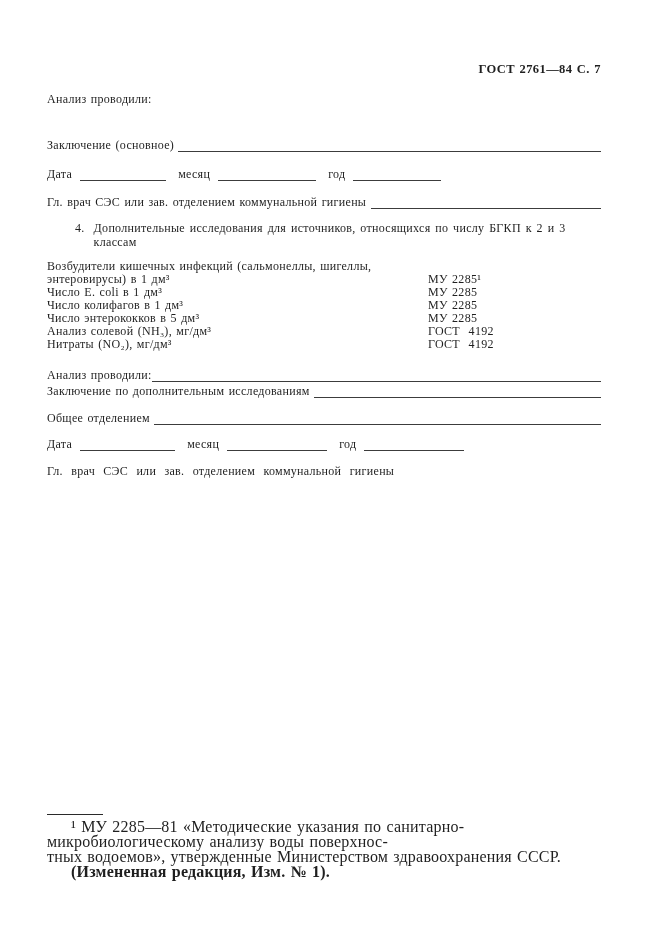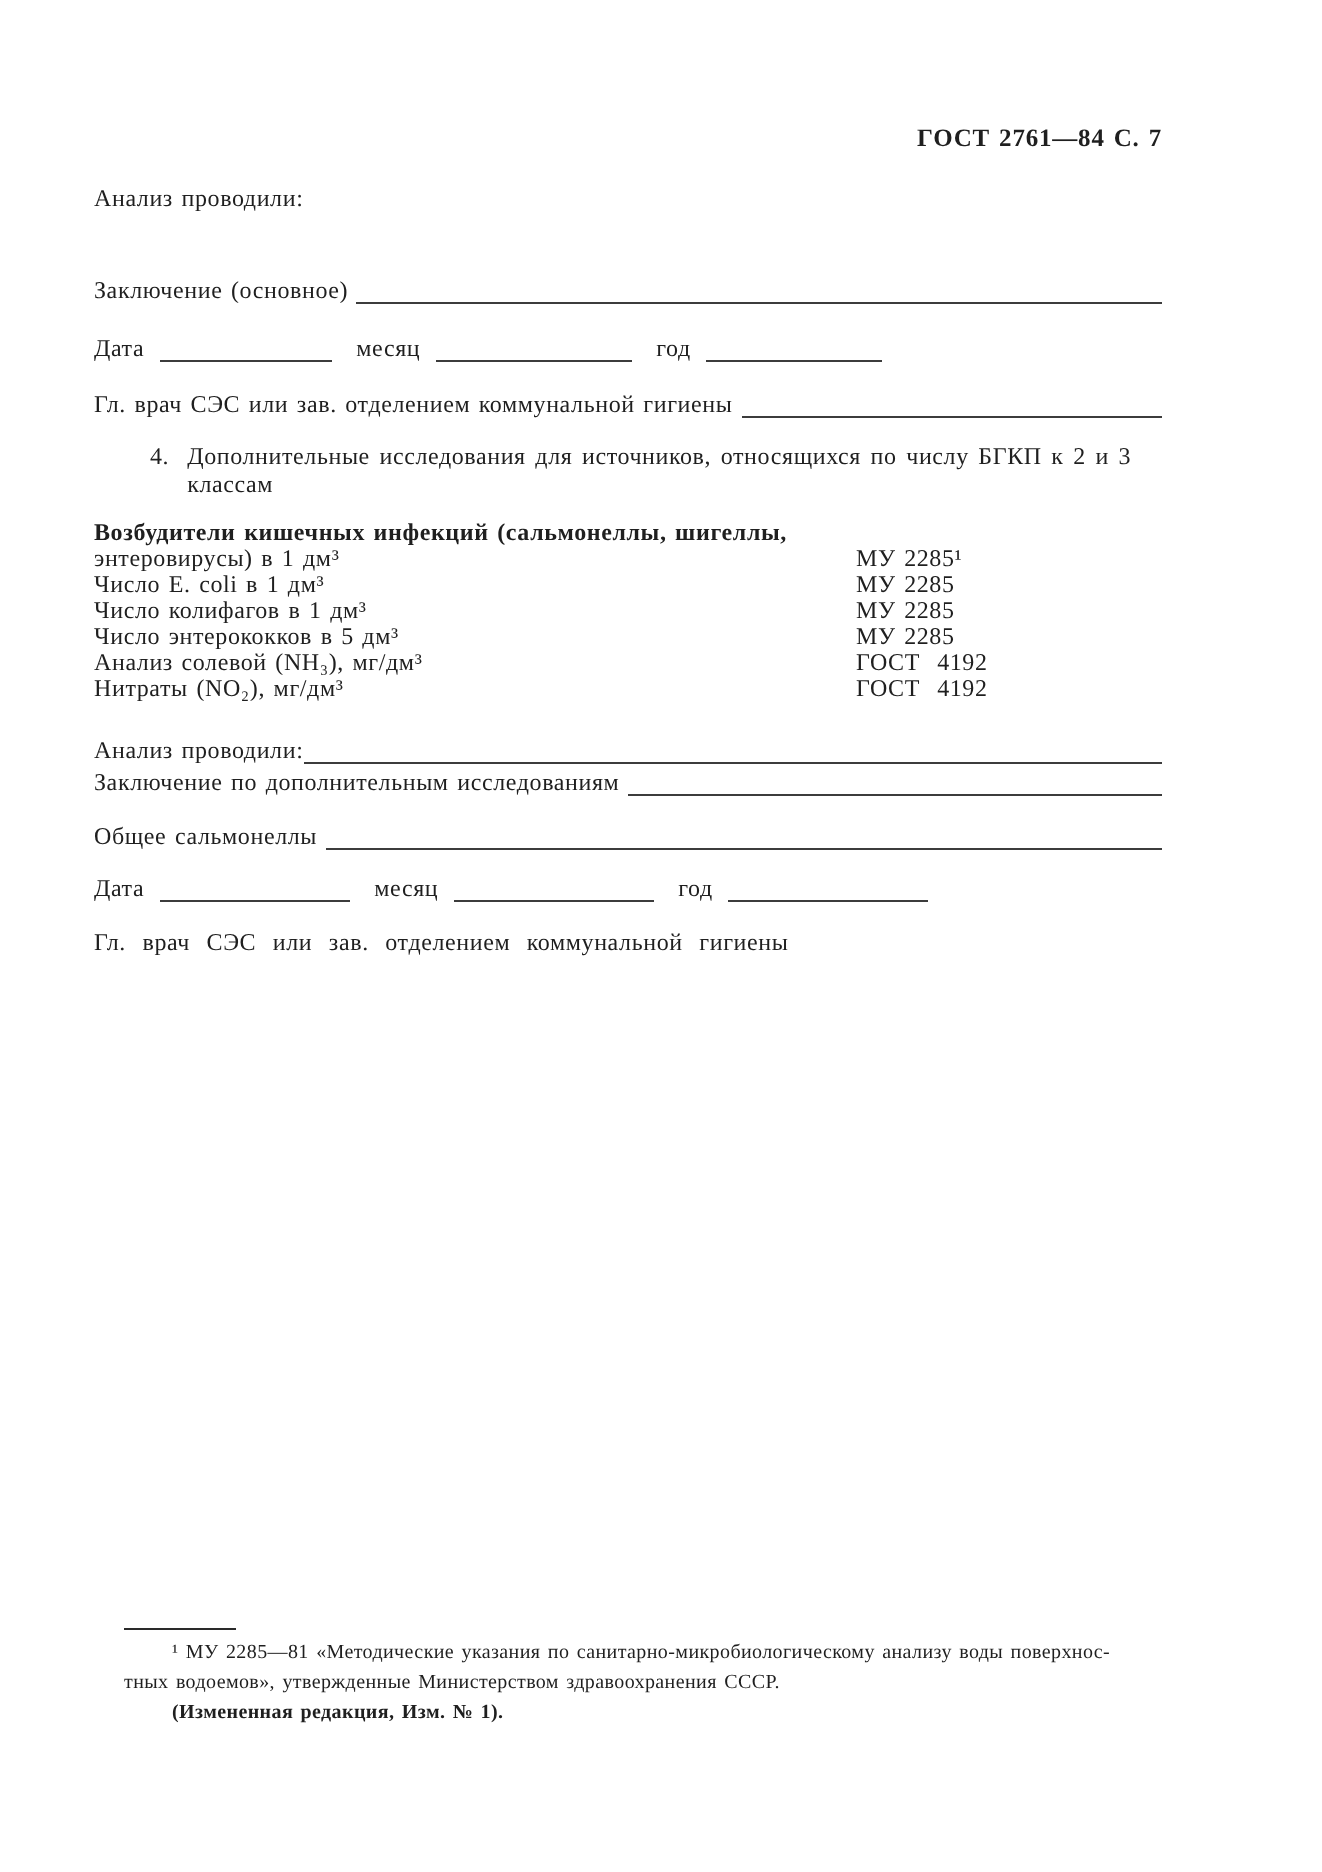--- a/index.html
+++ b/index.html
@@ -2,44 +2,44 @@
 <html><head>
 <meta charset="utf-8">
 <style>
   html,body{margin:0;padding:0;}
   body{
     width:661px;height:936px;background:#ffffff;color:#1f1f1f;
     font-family:"Liberation Serif","DejaVu Serif",serif;
     font-size:12px;line-height:14px;letter-spacing:.3px;word-spacing:1px;
     overflow:hidden;
   }
-  .page{padding:0 80px 0 47px;}
+  .page{padding:0 60px 0 47px;}
   .hdr{margin-top:62px;text-align:right;font-weight:bold;font-size:12.5px;letter-spacing:.4px;}
   .fline{display:flex;align-items:flex-end;}
   .fline .lbl{white-space:pre;}
   .fill{flex:1;height:3px;border-bottom:1px solid #3c3c3c;}
   .fill.fx{flex:none;}
   .m-analysis1{margin-top:16px;}
   .m-conclusion{margin-top:32px;}
   .m-date1{margin-top:15px;}
   .m-chief1{margin-top:14px;}
   .gap-s{width:8px;flex:none;}
   .gap-m{width:12px;flex:none;}
   .sec-heading{margin-top:12px;padding-left:28px;display:flex;word-spacing:1.5px;}
   .sec-heading .num{margin-right:9px;}
-  .intro{margin-top:11px;line-height:13px;font-weight:bold;}
+  .intro{margin-top:11px;line-height:13px;}
   .trow{display:flex;line-height:13px;align-items:center;}
   .tlabel{width:381px;flex:none;white-space:pre;}
   .tmethod{white-space:pre;}
   .m-analysis2{margin-top:17px;}
   .m-concladd{margin-top:2px;}
   .m-general{margin-top:13px;}
   .m-date2{margin-top:12px;}
   .m-chief2{margin-top:13px;word-spacing:5px;}
-  .footnote{margin-top:336px;font-size:10px;line-height:15px;letter-spacing:.2px;margin-left:15px;}
+  .footnote{margin-top:336px;font-size:16px;line-height:15px;letter-spacing:.2px;}
   .fn-rule{width:56px;border-top:1px solid #2a2a2a;margin-bottom:4px;}
   .fn-l1{text-indent:24px;}
   .fn-amend{font-weight:bold;padding-left:24px;}
 </style>
 </head>
 <body>
 
 <div class="page">
 
   <div class="hdr">ГОСТ 2761—84 С. 7</div>
@@ -108,21 +108,21 @@
     <span class="lbl">Анализ проводили:</span>
     <span class="fill"></span>
   </div>
 
   <div class="fline m-concladd">
     <span class="lbl">Заключение по дополнительным исследованиям </span>
     <span class="fill"></span>
   </div>
 
   <div class="fline m-general">
-    <span class="lbl">Общее сальмонеллы </span>
+    <span class="lbl">Общее отделением </span>
     <span class="fill"></span>
   </div>
 
   <div class="fline m-date2">
     <span class="lbl">Дата</span>
     <span class="gap-s"></span>
     <span class="fill fx" style="width:95px"></span>
     <span class="gap-m"></span>
     <span class="lbl">месяц</span>
     <span class="gap-s"></span>

